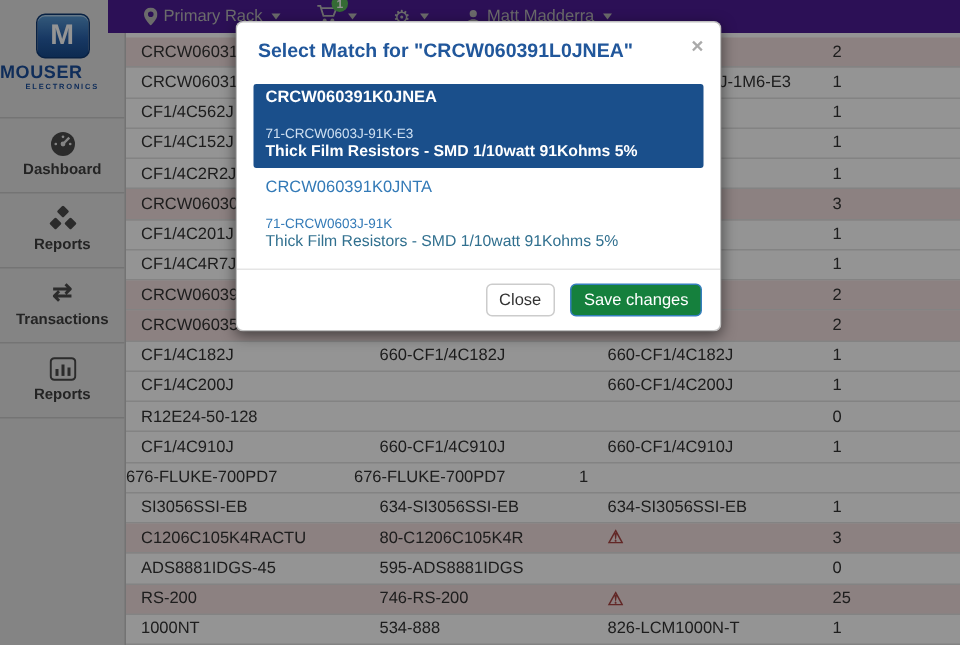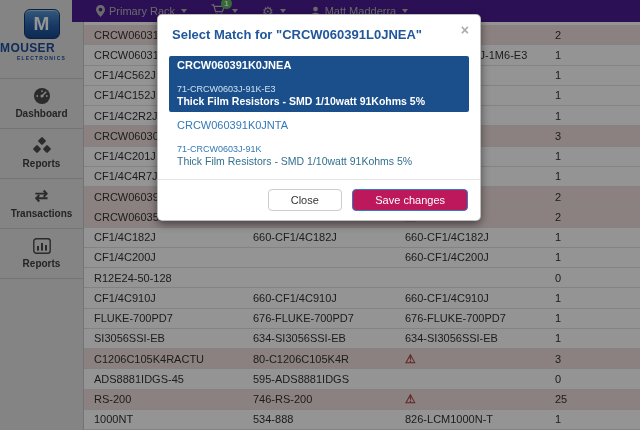--- a/index.html
+++ b/index.html
@@ -65,24 +65,24 @@
   .option .l1{font-size:11px;}
   .option .l2{font-size:9px;margin-top:12px;}
   .option .l3{font-size:10.5px;}
   .option.selected{background:#1a4f8b;color:#fff;}
   .option.selected .l1,.option.selected .l3{font-weight:bold;}
   .option.selected .l2{color:#cfe0f2;}
   .option.unselected{margin-top:4px;}
   .option.unselected .l1,.option.unselected .l2{color:#337ab7;}
   .option.unselected .l3{color:#31708f;}
   .modal-footer{border-top:1px solid #e5e5e5;padding:9px 12px;text-align:right;}
-  .btn{display:inline-block;font-size:11px;padding:4px 22px;border-radius:4px;cursor:pointer;
+  .btn{display:inline-block;font-size:11px;padding:4px 8px;border-radius:4px;cursor:pointer;
        font-family:"Liberation Sans",sans-serif;}
   .btn-close{background:#fff;border:1px solid #ccc;color:#333;margin-right:6px;}
-  .btn-save{background:#be185d;border:1px solid #357ebd;color:#fff;}
+  .btn-save{background:#15803d;border:1px solid #357ebd;color:#fff;}
 </style>
 </head>
 <body>
 
 <div class="app">
 
   <div class="topbar">
     <div class="tb-item">
       <svg width="9" height="12" viewBox="0 0 12 16">
         <path fill="#b9b9b9" d="M6 0C2.7 0 0 2.7 0 6c0 4.5 6 10 6 10s6-5.5 6-10C12 2.7 9.3 0 6 0zm0 8.5A2.5 2.5 0 1 1 6 3.5a2.5 2.5 0 0 1 0 5z"></path>
@@ -262,21 +262,20 @@
     </div>
 
     <div class="trow">
       <span class="c1">CF1/4C910J</span>
       <span class="c2">660-CF1/4C910J</span>
       <span class="c3"><span class="c3text">660-CF1/4C910J</span></span>
       <span class="c4">1</span>
     </div>
 
     <div class="trow">
-      <span class="c1">FLUKE-700PD7</span>
       <span class="c2">676-FLUKE-700PD7</span>
       <span class="c3"><span class="c3text">676-FLUKE-700PD7</span></span>
       <span class="c4">1</span>
     </div>
 
     <div class="trow">
       <span class="c1">SI3056SSI-EB</span>
       <span class="c2">634-SI3056SSI-EB</span>
       <span class="c3"><span class="c3text">634-SI3056SSI-EB</span></span>
       <span class="c4">1</span>

